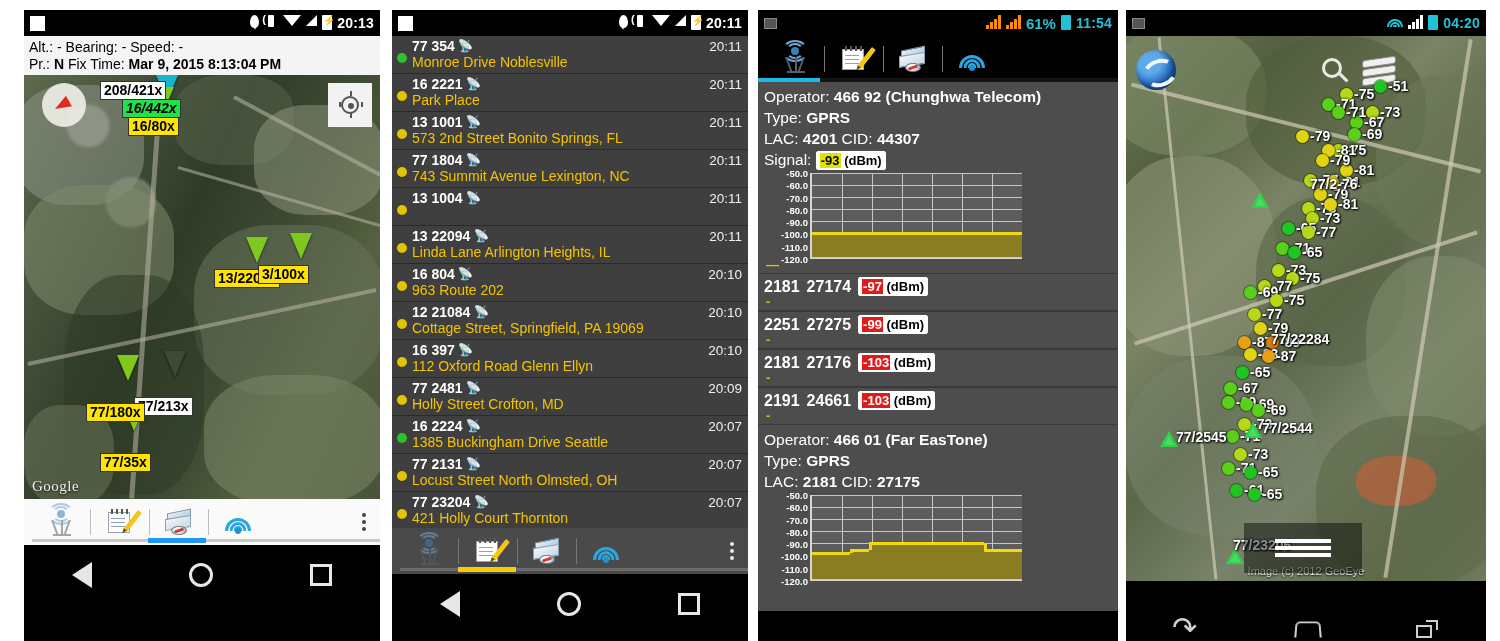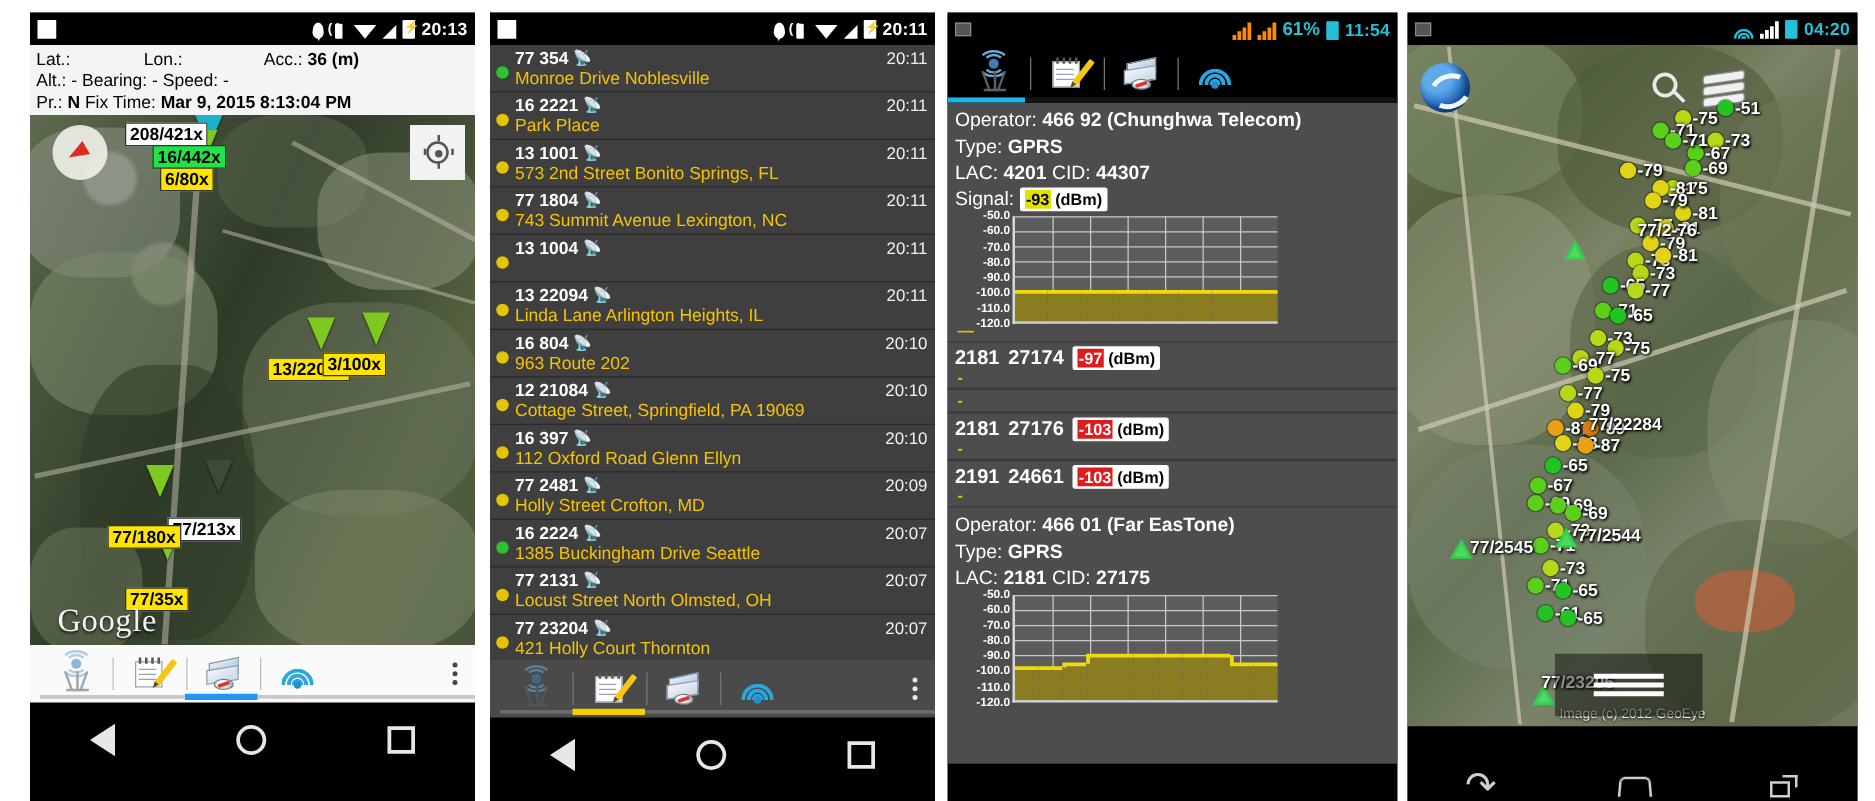--- a/index.html
+++ b/index.html
@@ -10,21 +10,21 @@
   .panel { position:absolute; top:10px; height:631px; overflow:hidden; background:#000; }
   #panel-1 { left:24px;   width:356px; }
   #panel-2 { left:392px;  width:356px; }
   #panel-3 { left:758px;  width:360px; }
   #panel-4 { left:1126px; width:360px; }
 
   
   .statusbar { height:26px; background:#000; color:#fff; display:flex; align-items:center;
     padding:0 6px; font-size:14px; font-weight:bold; }
   .sb-left { display:flex; align-items:center; gap:4px; }
-  .sb-right { margin-left:auto; display:flex; align-items:flex-end; gap:5px; }
+  .sb-right { margin-left:auto; display:flex; align-items:flex-start; gap:5px; }
   .sb-sq { width:15px; height:15px; background:#fff; }
   .sb-sq.dim { background:#555; border:1px solid #888; width:13px; height:11px; }
   .sb-time { font-size:14px; letter-spacing:.2px; }
   .pin { width:9px; height:13px; background:#fff; border-radius:50% 50% 50% 50%/60% 60% 40% 40%; position:relative; }
   .pin:after { content:""; position:absolute; left:2.5px; top:10px; border-left:2px solid transparent;
      border-right:2px solid transparent; border-top:5px solid #fff; }
   .vib { width:14px; height:12px; position:relative; }
   .vib:before { content:""; position:absolute; left:4px; top:0; width:6px; height:12px; background:#fff; border-radius:1px; }
   .vib:after { content:"( )"; position:absolute; left:-2px; top:-2px; color:#fff; font-size:11px; }
   .wifi-tri { width:0;height:0; border-left:9px solid transparent; border-right:9px solid transparent; border-top:11px solid #fff; }
@@ -53,21 +53,21 @@
   .lbl-sp2 { display:inline-block; width:96px; }
   .map1 { position:relative; height:424px; overflow:hidden;
     background:
       radial-gradient(circle at 18% 12%, #8e9487 0 4%, transparent 5%),
       radial-gradient(circle at 30% 30%, #6f7a62 0 6%, transparent 7%),
       linear-gradient(115deg,#5d6b4e 0%, #44513a 22%, #2f3b28 42%, #3d4a33 60%, #55613f 78%, #47543a 100%);
   }
   .mapfill { position:absolute; inset:0; }
   .mapfill .blob { position:absolute; border-radius:40%; opacity:.55; }
   .road { position:absolute; background:#b9b6a6; opacity:.55; }
-  .g-logo { position:absolute; left:22px; bottom:4px; color:#f2f2f2; font-size:26px;
+  .g-logo { position:absolute; left:8px; bottom:4px; color:#f2f2f2; font-size:15px;
     font-family:"Liberation Serif", serif; text-shadow:0 1px 2px rgba(0,0,0,.8); letter-spacing:.5px; }
   .compass { position:absolute; left:18px; top:8px; width:44px; height:44px; border-radius:50%;
     background:rgba(242,242,235,.88); }
   .compass:after { content:""; position:absolute; left:14px; top:14px; width:0;height:0;
     border-left:6px solid transparent; border-right:6px solid transparent; border-bottom:16px solid #e02b20;
     transform:rotate(-120deg); }
   .locbtn { position:absolute; right:8px; top:8px; width:44px; height:44px; background:#f2f2f2;
     display:flex; align-items:center; justify-content:center; }
   .locbtn .ring { width:18px; height:18px; border:2px solid #555; border-radius:50%; position:relative; }
   .locbtn .ring:after { content:""; position:absolute; left:5px; top:5px; width:6px;height:6px;
@@ -75,21 +75,21 @@
   .locbtn .ring:before { content:""; position:absolute; left:7px; top:-7px; width:2px; height:5px; background:#555;
     box-shadow:0 22px 0 #555, -11px 11px 0 #555, 11px 11px 0 #555; }
   .marker { position:absolute; width:0;height:0; border-left:11px solid transparent;
     border-right:11px solid transparent; border-top:26px solid #7ec820;
     filter:drop-shadow(0 1px 1px rgba(0,0,0,.6)); }
   .marker.cyan { border-top-color:#16b6c8; }
   .marker.dark { border-top-color:#3f4a36; }
   .tag { position:absolute; font-size:14px; font-weight:bold; color:#000; padding:0 3px;
     border:1px solid #333; white-space:nowrap; line-height:17px; }
   .tag.y { background:#ffe400; }
-  .tag.g { background:#22e24a; }
+  .tag.g { background:#22e24a;font-style:italic; }
   .tag.w { background:#fdfdfd; }
 
   
   .tabbar { height:46px; display:flex; align-items:center; position:relative; }
   .tabbar.light { background:#fafafa; }
   .tabbar.dark  { background:#4a4a4a; }
   .tabbar.black { background:#000; }
   .tab { flex:0 0 58px; height:40px; display:flex; align-items:center; justify-content:center;
     position:relative; }
   .tabs-wrap { display:flex; align-items:center; gap:0; padding-left:8px; }
@@ -253,23 +253,20 @@
         <span class="vib"></span>
         <span class="wifi-tri"></span>
         <span class="sig-tri"></span>
         <span class="batt charge"></span>
         <span class="sb-time">20:13</span>
       </div>
     </div>
 
     <div class="gps-head">
       <div class="row">
-        <span class="lbl-sp">Lat.:</span><span class="lbl-sp2">Lon.:</span><span>Acc.:</span> <b>36 (m)</b>
-      </div>
-      <div class="row">
         <span>Alt.:</span>
         <span>-</span>
         <span>Bearing:</span>
         <span>-</span>
         <span>Speed:</span>
         <span>-</span>
       </div>
       <div class="row">
         <span>Pr.:</span>
         <b>N</b>
@@ -302,21 +299,21 @@
       <div class="marker cyan" style="left:132px;top:0px"></div>
       <div class="marker" style="left:128px;top:12px"></div>
       <div class="marker" style="left:222px;top:162px"></div>
       <div class="marker" style="left:266px;top:158px"></div>
       <div class="marker" style="left:93px;top:280px"></div>
       <div class="marker dark" style="left:140px;top:276px"></div>
       <div class="marker" style="left:99px;top:330px"></div>
 
       <div class="tag w" style="left:76px;top:6px">208/421x</div>
       <div class="tag g" style="left:98px;top:24px">16/442x</div>
-      <div class="tag y" style="left:104px;top:42px">6/80x</div>
+      <div class="tag y" style="left:104px;top:42px">16/80x</div>
       <div class="tag y" style="left:190px;top:194px">13/2209x</div>
       <div class="tag y" style="left:234px;top:190px">3/100x</div>
       <div class="tag w" style="left:110px;top:322px">77/213x</div>
       <div class="tag y" style="left:62px;top:328px">77/180x</div>
       <div class="tag y" style="left:76px;top:378px">77/35x</div>
 
       <div class="g-logo">Google</div>
     </div>
 
     <div class="tabbar light">
@@ -699,20 +696,25 @@
       <div id="neighbor-list">
           <div class="nrow">
             <div class="nt">
               <span>2181</span>
               <span>27174</span>
               <span class="chip"><span class="v red">-97</span> <span>(dBm)</span></span>
             </div>
             <div class="dash">-</div>
           </div>
           <div class="nrow">
+            <div class="nt">
+              <span>2251</span>
+              <span>27275</span>
+              <span class="chip"><span class="v red">-99</span> <span>(dBm)</span></span>
+            </div>
             <div class="dash">-</div>
           </div>
           <div class="nrow">
             <div class="nt">
               <span>2181</span>
               <span>27176</span>
               <span class="chip"><span class="v red">-103</span> <span>(dBm)</span></span>
             </div>
             <div class="dash">-</div>
           </div>

